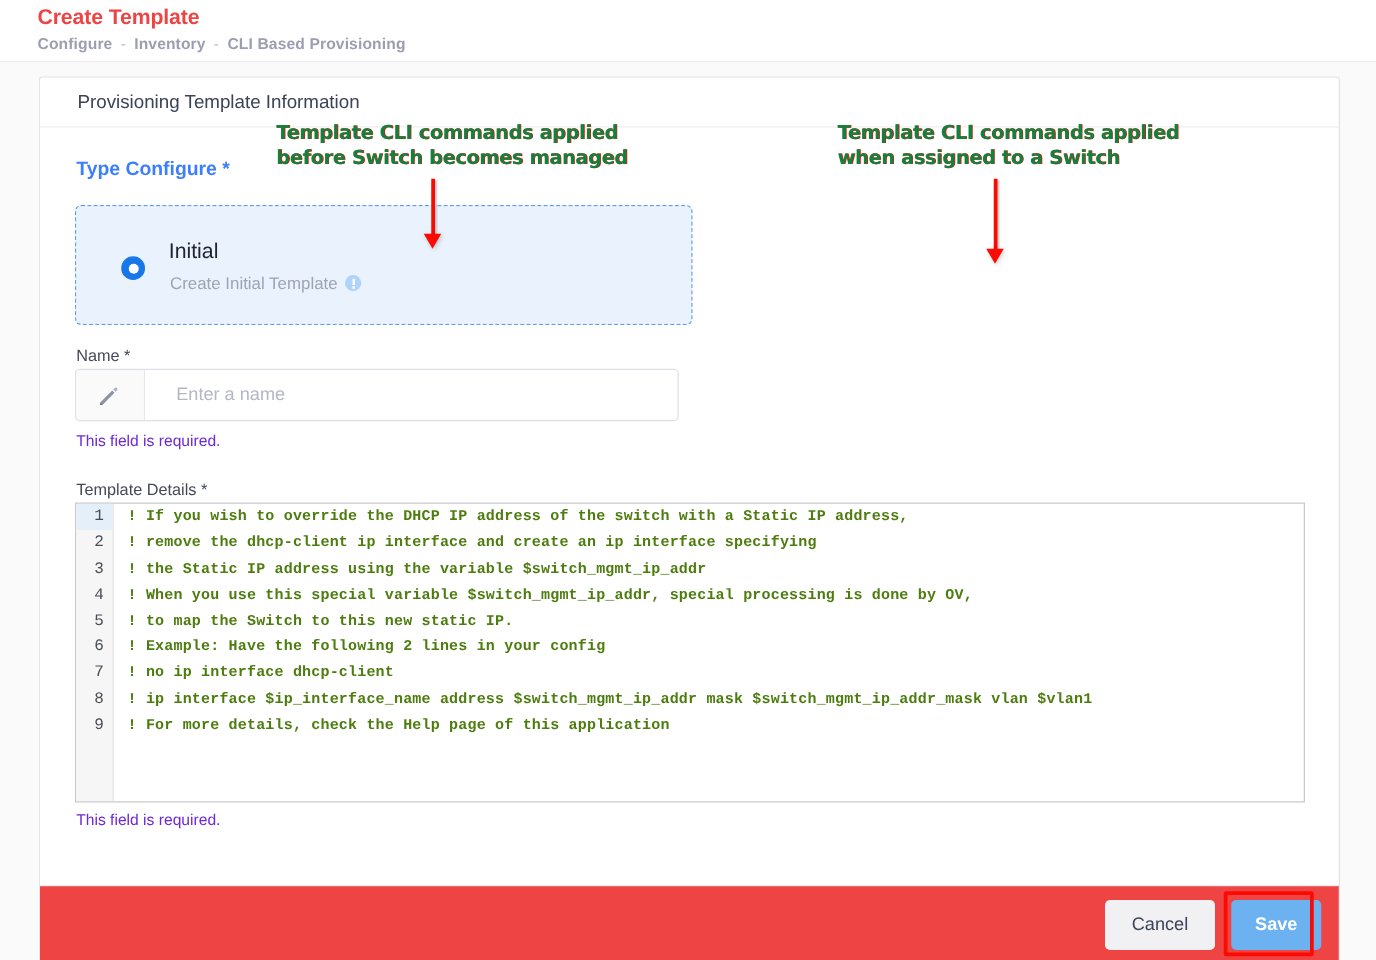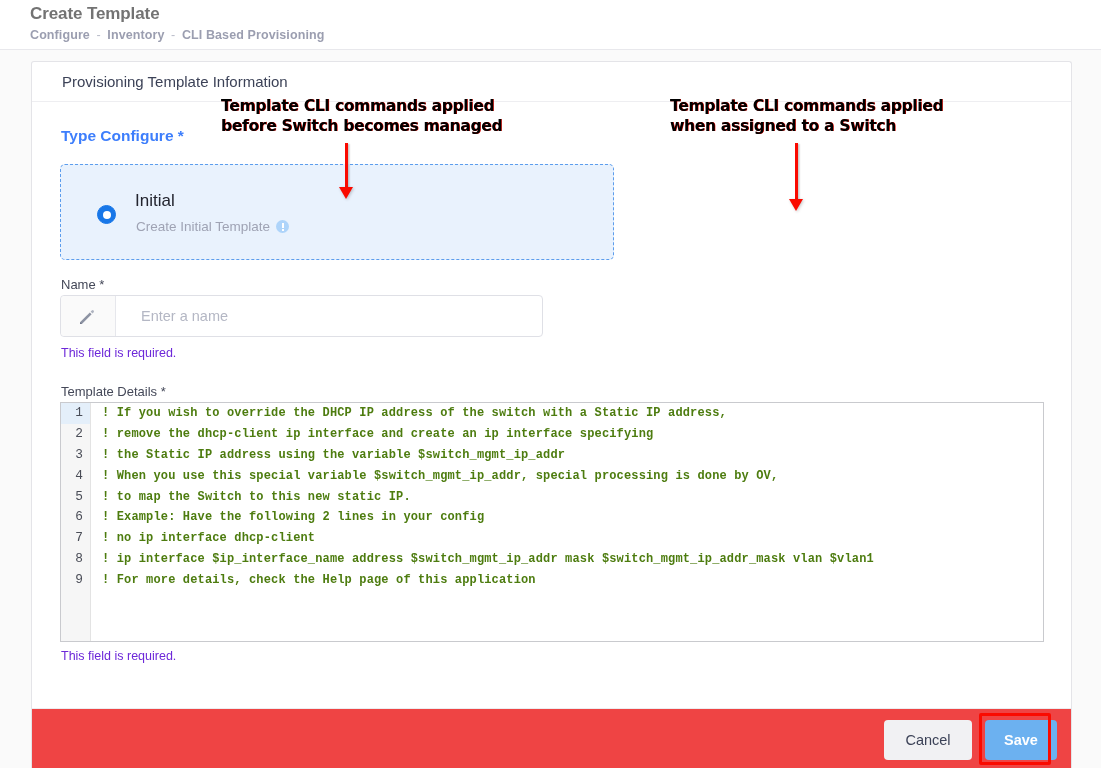--- a/index.html
+++ b/index.html
@@ -19,21 +19,21 @@
   
   .page-header {
     position: absolute; left: 0; top: 0;
     width: 1101px; height: 50px;
     background: #ffffff;
     border-bottom: 1px solid #e8e8ec;
   }
   .page-title {
     position: absolute; left: 30px; top: 4px;
     font-size: 17px; font-weight: bold;
-    color: #737373; letter-spacing: -0.1px;
+    color: #ef4444; letter-spacing: -0.1px;
   }
   .breadcrumb {
     position: absolute; left: 30px; top: 28px;
     font-size: 12.5px; color: #9b9eb0;
     font-weight: bold; letter-spacing: 0.1px;
     white-space: nowrap;
   }
   .breadcrumb .sep { color: #b9bcc9; padding: 0 3px; font-weight: normal; }
 
   
@@ -67,21 +67,21 @@
     position: absolute; left: 29px; top: 65px;
     font-size: 15.5px; font-weight: bold; color: #3d7efc;
   }
 
   
   .sel-card {
     position: absolute; top: 102px;
     height: 96px; border-radius: 5px;
   }
   .sel-card.initial {
-    left: 28px; width: 554px;
+    left: 28px; width: 494px;
     background: #e9f2fd;
     border: 1px dashed #5c9ded;
   }
   .sel-card.incremental {
     left: 529px; width: 483px;
     background: #ffffff;
     border: 1px dashed #d8d8de;
   }
   .radio {
     position: absolute; left: 36px; top: 40px;
@@ -232,21 +232,21 @@
     position: absolute; left: 979px; top: 713px;
     width: 72px; height: 52px;
     border: 3px solid #fa0a00;
     border-radius: 2px;
     pointer-events: none;
   }
 
   
   .anno {
     position: absolute;
-    color: #000000;
+    color: #15803d;
     font-family: "DejaVu Sans", sans-serif;
     font-weight: bold;
     font-size: 15.5px;
     line-height: 20px;
     letter-spacing: -0.3px;
     white-space: pre-line;
     text-shadow: 0.5px 0 0 #fa0a00;
   }
   .anno-left  { left: 221px; top: 96px; }
   .anno-right { left: 670px; top: 96px; }

